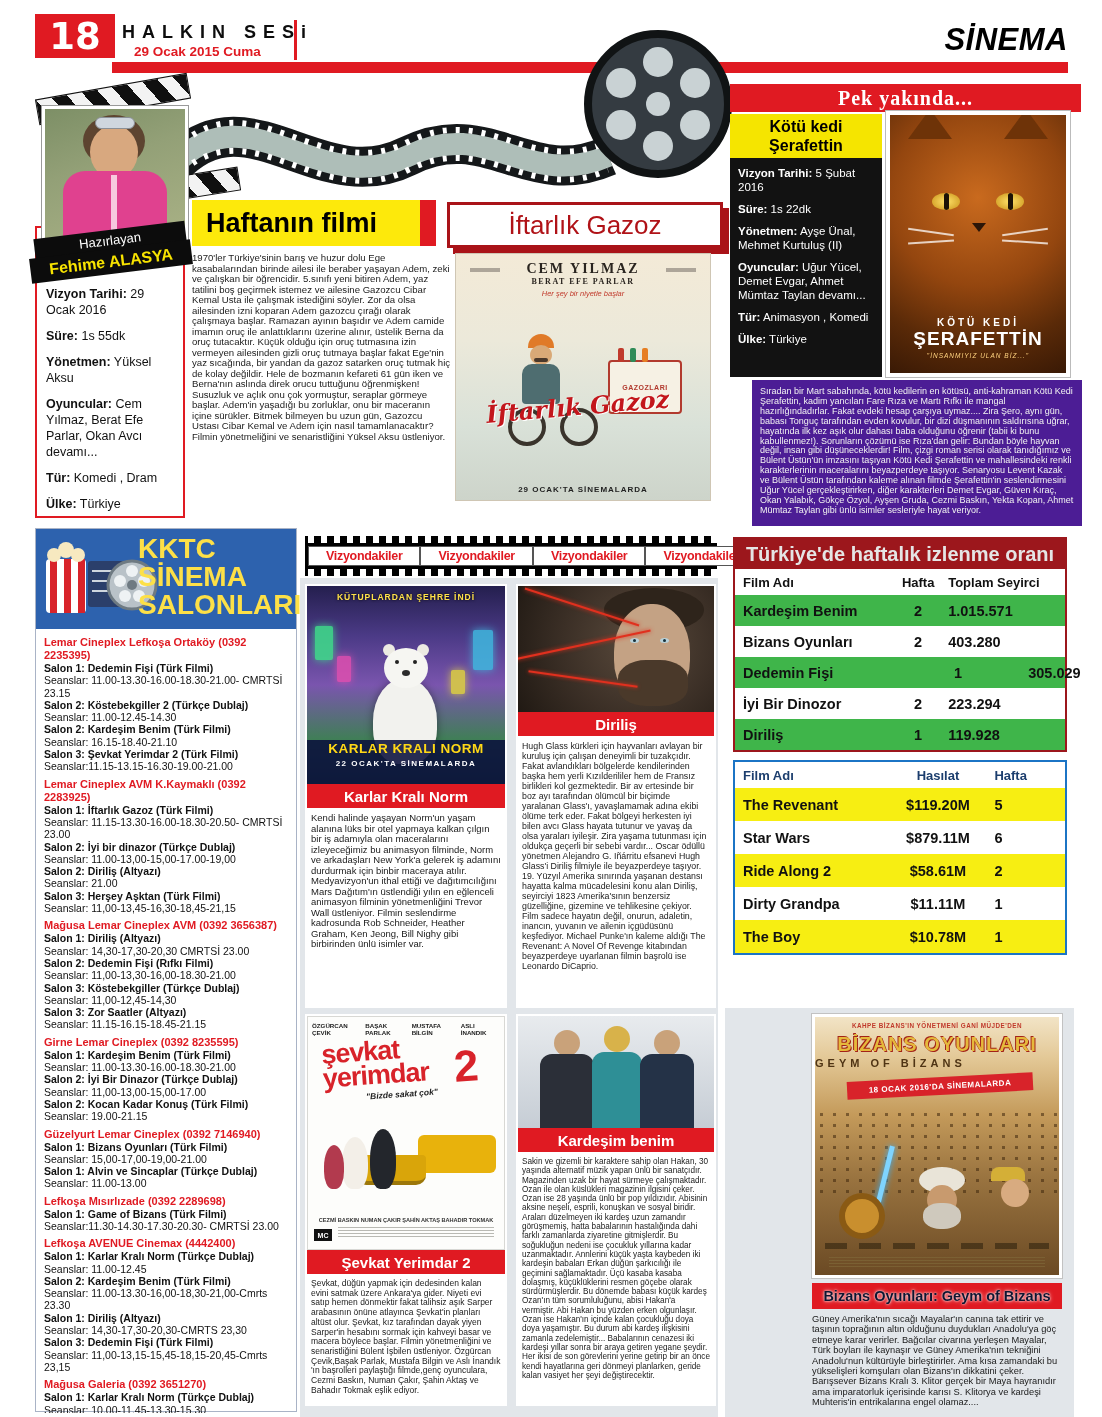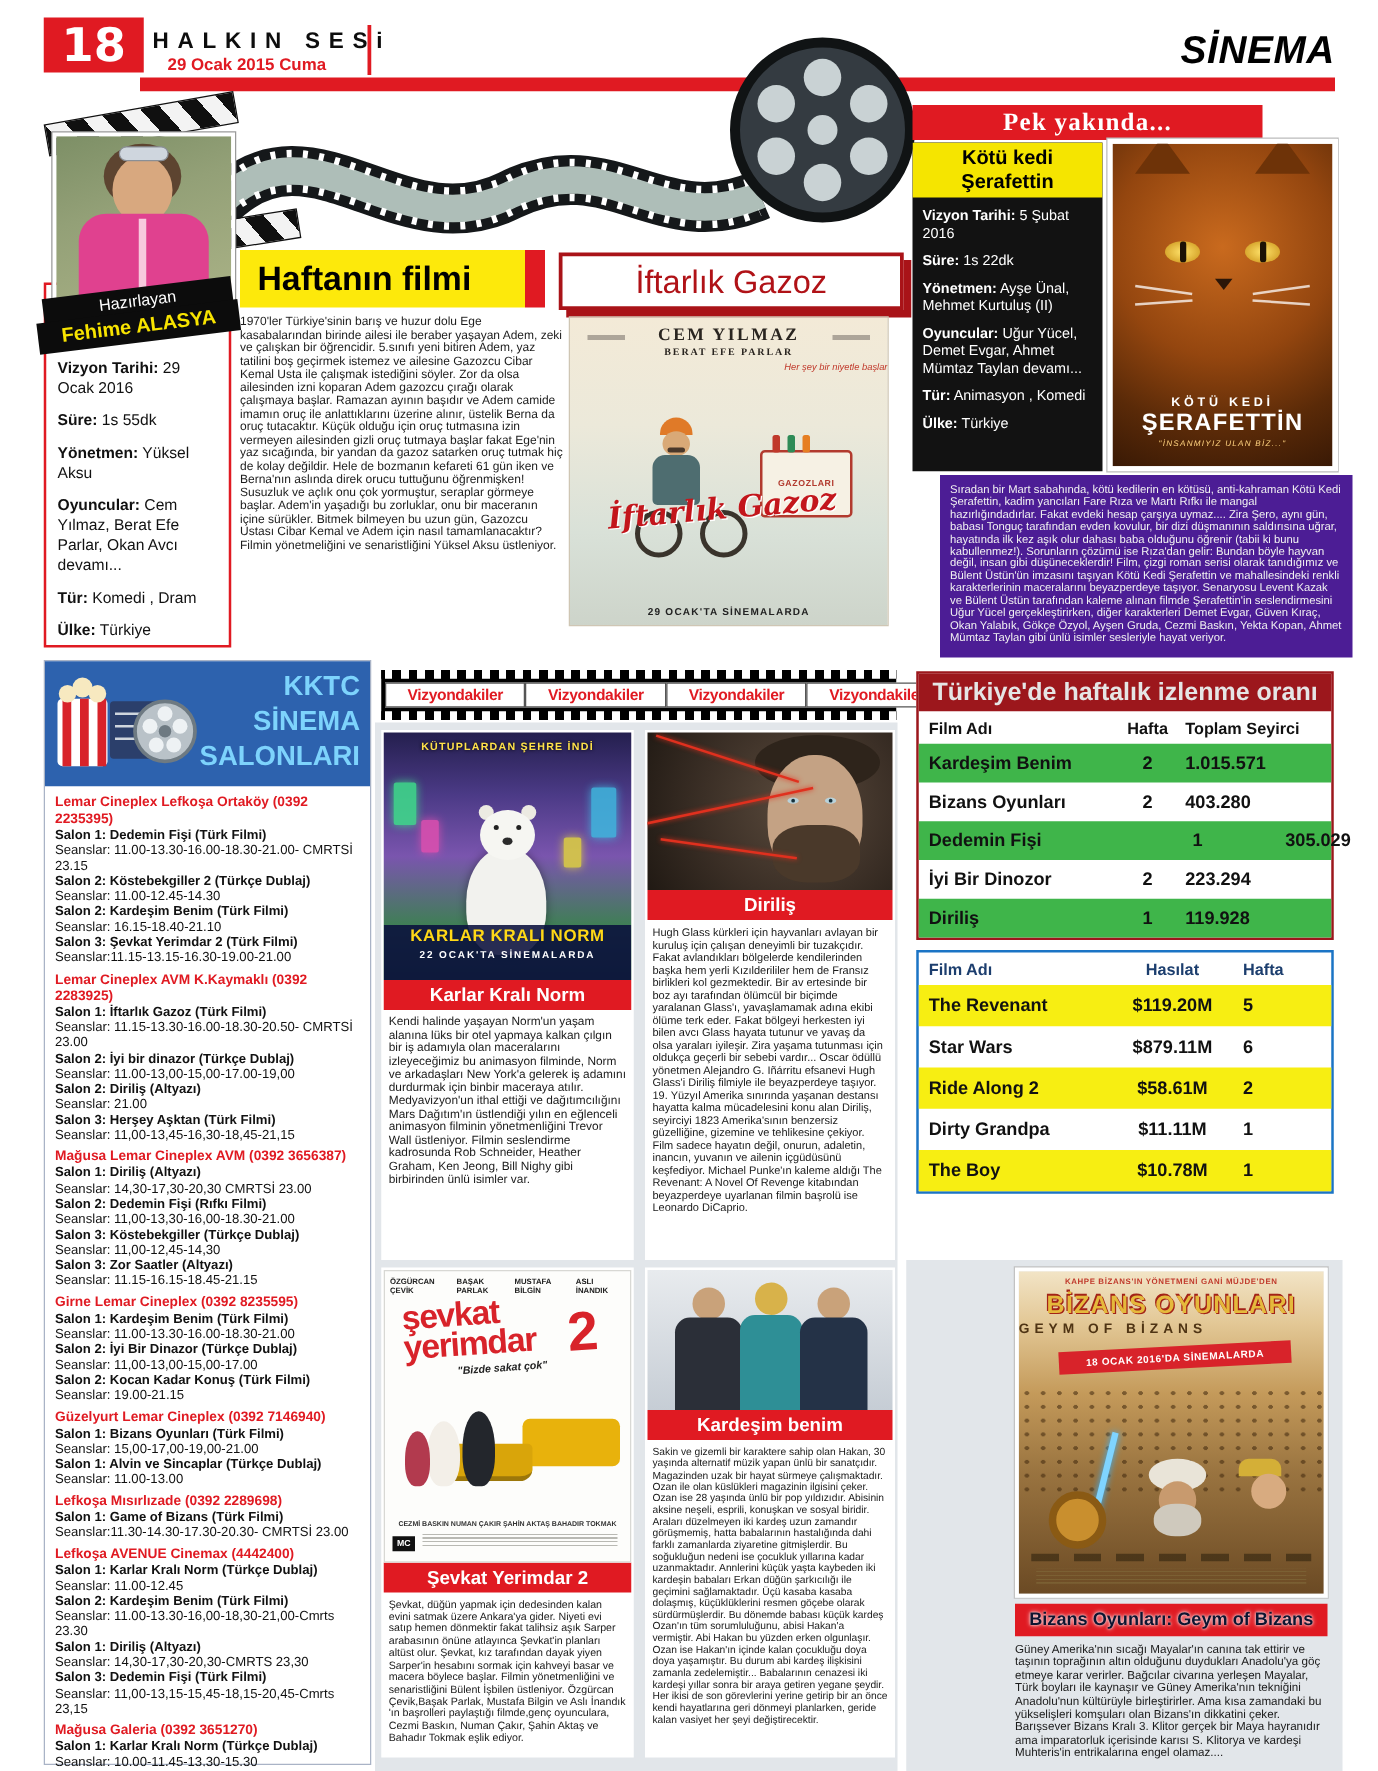--- a/index.html
+++ b/index.html
@@ -48,38 +48,38 @@
          text-align:left;overflow:hidden}
 
   
   .ig-poster{left:455px;top:253px;width:256px;height:248px;border:1px solid #cfc6b4;box-sizing:border-box;
          background:linear-gradient(180deg,#f3ead7 0%,#ece9da 35%,#d9e1d8 70%,#cdd4ca 100%);overflow:hidden}
   .ig-cast{margin-top:7px;text-align:center;font-family:"Liberation Serif",serif;font-weight:bold;
          font-size:14px;letter-spacing:2px;color:#2a2520}
   .ig-cast2{text-align:center;font-family:"Liberation Serif",serif;font-weight:bold;font-size:8px;
          letter-spacing:1.5px;color:#2a2520}
   .ig-minibar{position:absolute;height:4px;background:#9b948a;opacity:.8}
-  .ig-tag{text-align:right;font-style:italic;color:#c0392b;font-size:7.5px;margin-top:3px}
+  .ig-tag{text-align:center;font-style:italic;color:#c0392b;font-size:7.5px;margin-top:3px}
   .ig-scene{position:absolute;left:0;top:58px;width:100%;height:150px}
   .ig-cap{position:absolute;left:72px;top:22px;width:26px;height:14px;border-radius:13px 13px 0 0;background:#e07a28}
   .ig-face{position:absolute;left:74px;top:33px;width:22px;height:20px;border-radius:50%;background:#d9a977}
   .ig-mus{position:absolute;left:78px;top:46px;width:14px;height:4px;border-radius:2px;background:#4a382a}
   .ig-vest{position:absolute;left:66px;top:52px;width:38px;height:40px;border-radius:10px 10px 4px 4px;background:#4e6d70}
   .ig-wheel{position:absolute;width:30px;height:30px;border-radius:50%;border:4px solid #3a342c;background:transparent}
   .ig-cart{position:absolute;right:28px;top:48px;width:70px;height:50px;background:#f6f1e4;border:2px solid #b23a2e;
          border-radius:4px;display:flex;align-items:center;justify-content:center}
   .ig-cart span{color:#b23a2e;font-weight:bold;font-size:7px;letter-spacing:.5px}
   .ig-bottle{position:absolute;width:6px;height:14px;border-radius:2px;top:-14px}
   .ig-script{position:absolute;left:30px;top:138px;font-family:"DejaVu Serif",serif;font-style:italic;
          font-weight:bold;color:#c3161c;font-size:24px;transform:rotate(-5deg);text-shadow:1px 1px 0 #fff}
   .ig-release{position:absolute;bottom:6px;width:100%;text-align:center;font-size:8px;font-weight:bold;
          letter-spacing:1px;color:#222}
 
   
-  .cs-bar{left:730px;top:84px;width:280px;height:28px;background:#e01a22;color:#fff;display:flex;
+  .cs-bar{left:730px;top:84px;width:351px;height:28px;background:#e01a22;color:#fff;display:flex;
          align-items:center;justify-content:center;font-family:"Liberation Serif",serif;
          font-weight:bold;font-size:20px;letter-spacing:1px}
   .cs-panel{left:730px;top:114px;width:152px;height:263px;background:#121212;box-sizing:border-box;overflow:hidden}
   .cs-title{background:#f5e500;color:#000;font-weight:800;font-size:16px;line-height:19px;text-align:center;
          padding:3px 0}
   .cs-details{color:#fff;font-size:11.5px;line-height:14px;padding:8px 8px 0 8px}
   .cs-details .fd{margin-bottom:8px}
   .cat-poster{left:886px;top:111px;width:184px;height:266px;border:4px solid #fff;box-sizing:border-box;
          box-shadow:0 0 0 1px #bbb;overflow:hidden;
          background:radial-gradient(circle at 50% 32%,#c96a1e 0%,#94460f 45%,#5a2a08 75%,#391905 100%)}
@@ -93,22 +93,22 @@
   .cat-text{position:absolute;bottom:14px;width:100%;text-align:center;color:#fff}
   .cat-t1{font-size:10px;font-weight:bold;letter-spacing:3px}
   .cat-t2{font-size:19px;font-weight:900;letter-spacing:1px}
   .cat-t3{font-size:6.5px;font-style:italic;color:#ffd27f;margin-top:2px;letter-spacing:1px}
   .cs-body{left:752px;top:380px;width:330px;height:146px;background:#4c1d95;color:#f2f2f2;box-sizing:border-box;
          padding:7px 8px;font-size:9px;line-height:9.9px;overflow:hidden}
 
   
   .kktc-wrap{left:35px;top:528px;width:262px;height:884px;border:1px solid #a9b3c6;background:#fff;box-sizing:border-box}
   .kktc-head{position:absolute;left:0;top:0;width:100%;height:100px;background:#2d62ae}
-  .kktc-title{position:absolute;right:8px;top:6px;width:150px;color:#7dd3fc;font-weight:800;font-size:22px;
-         line-height:28px;text-align:right}
+  .kktc-title{position:absolute;right:8px;top:6px;width:150px;color:#fde047;font-weight:800;font-size:28px;
+         line-height:28px;text-align:left}
   .kktc-list{position:absolute;left:0;top:100px;width:100%;height:784px;box-sizing:border-box;
          padding:7px 8px;font-size:10.5px;line-height:12.3px;overflow:hidden}
   .venue{margin-bottom:5px}
   .venue-name{color:#e01a22;font-weight:bold;font-size:11px;line-height:13px}
   .salon{font-weight:bold}
 
   
   .mid-back{left:300px;top:578px;width:418px;height:839px;background:#e2e6ea}
   .right-back{left:725px;top:1008px;width:349px;height:409px;background:#e2e6ea}
   .card{background:#fff;box-sizing:border-box}

